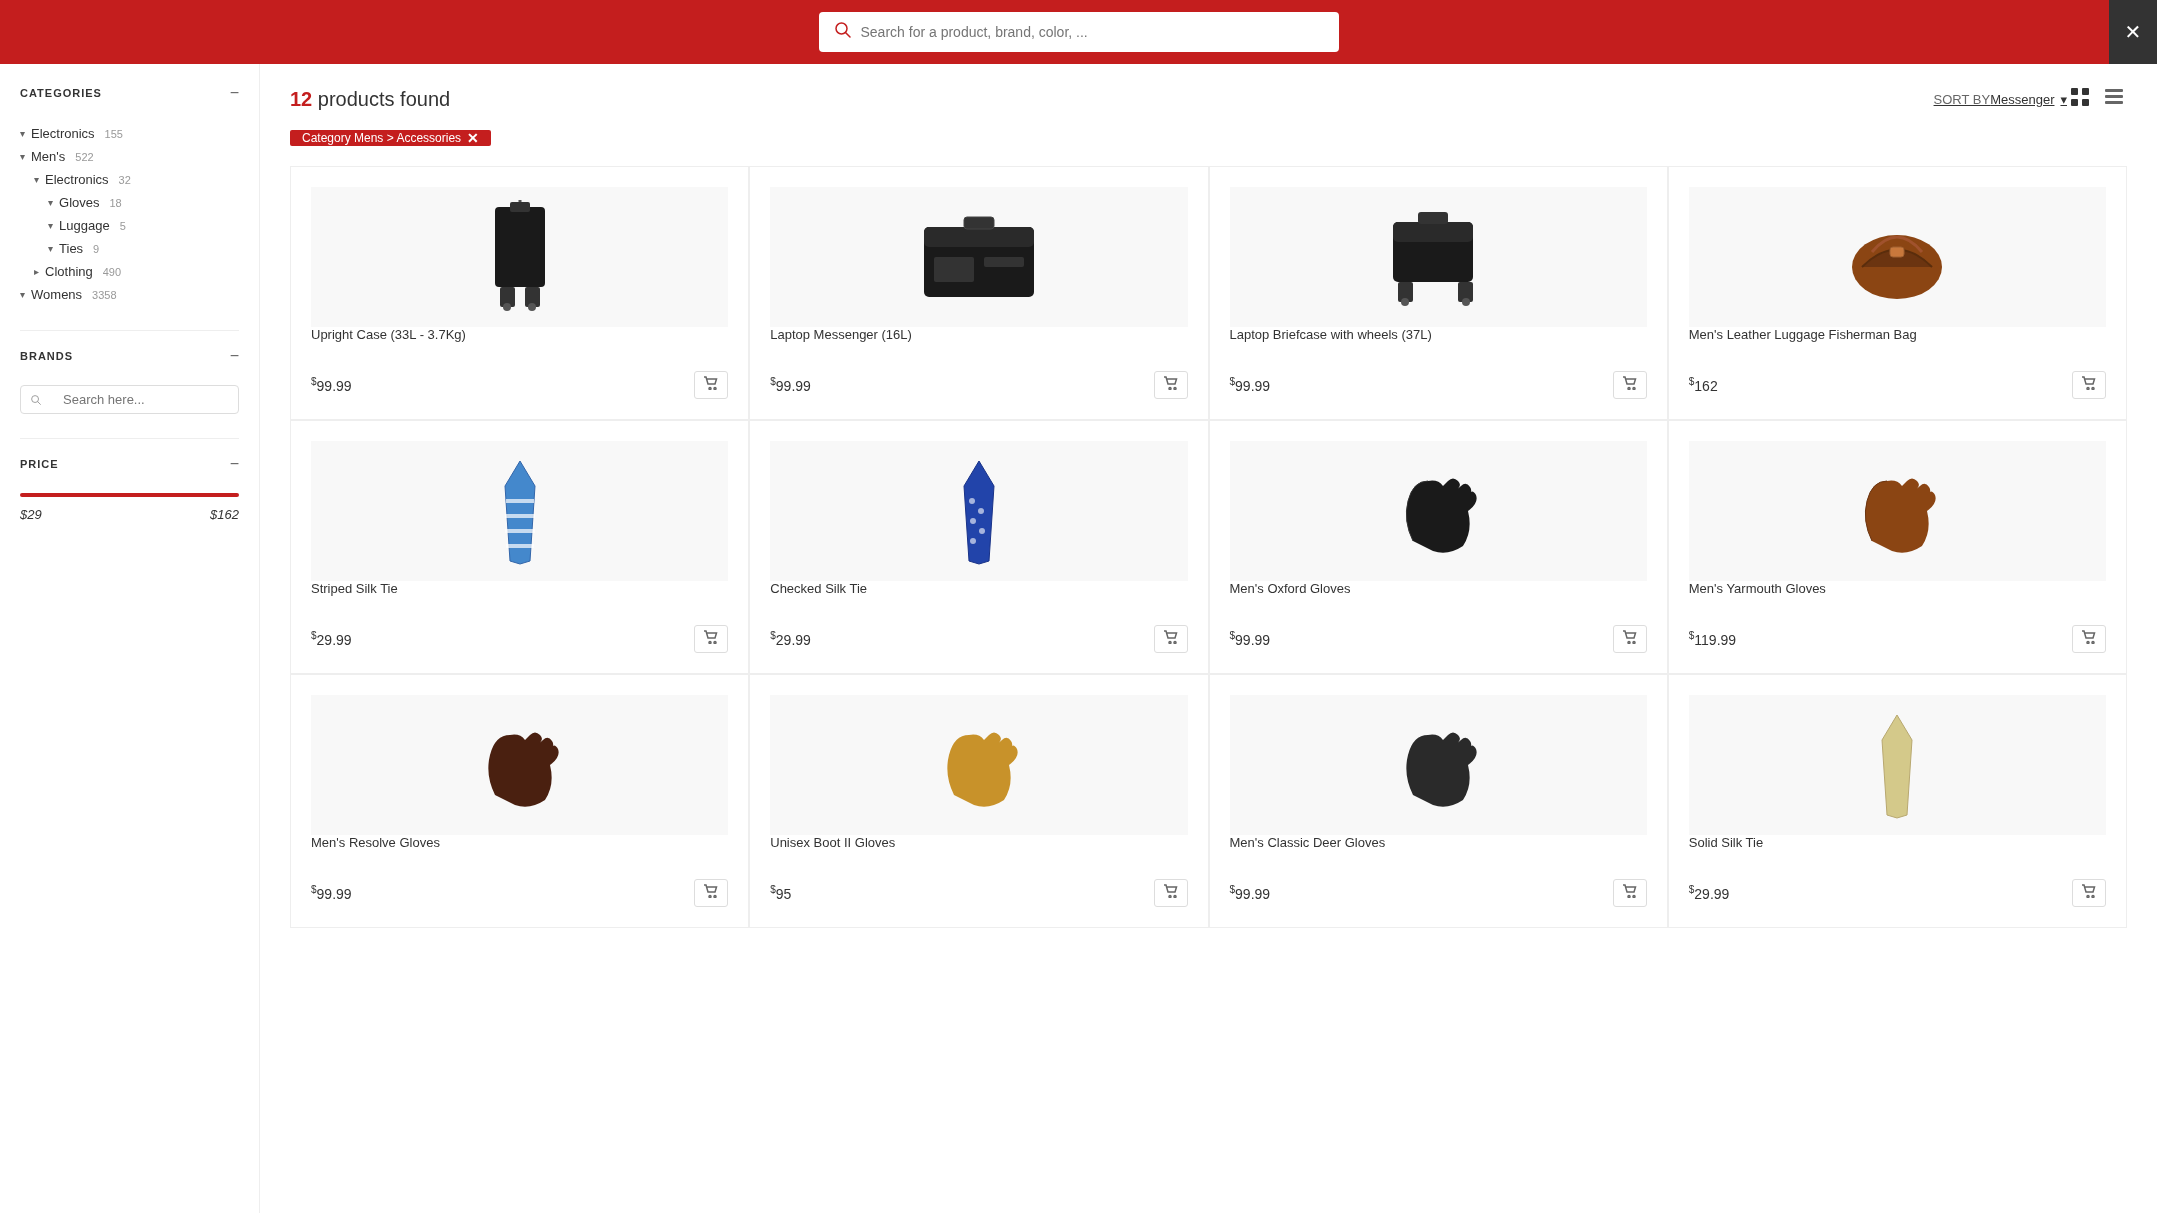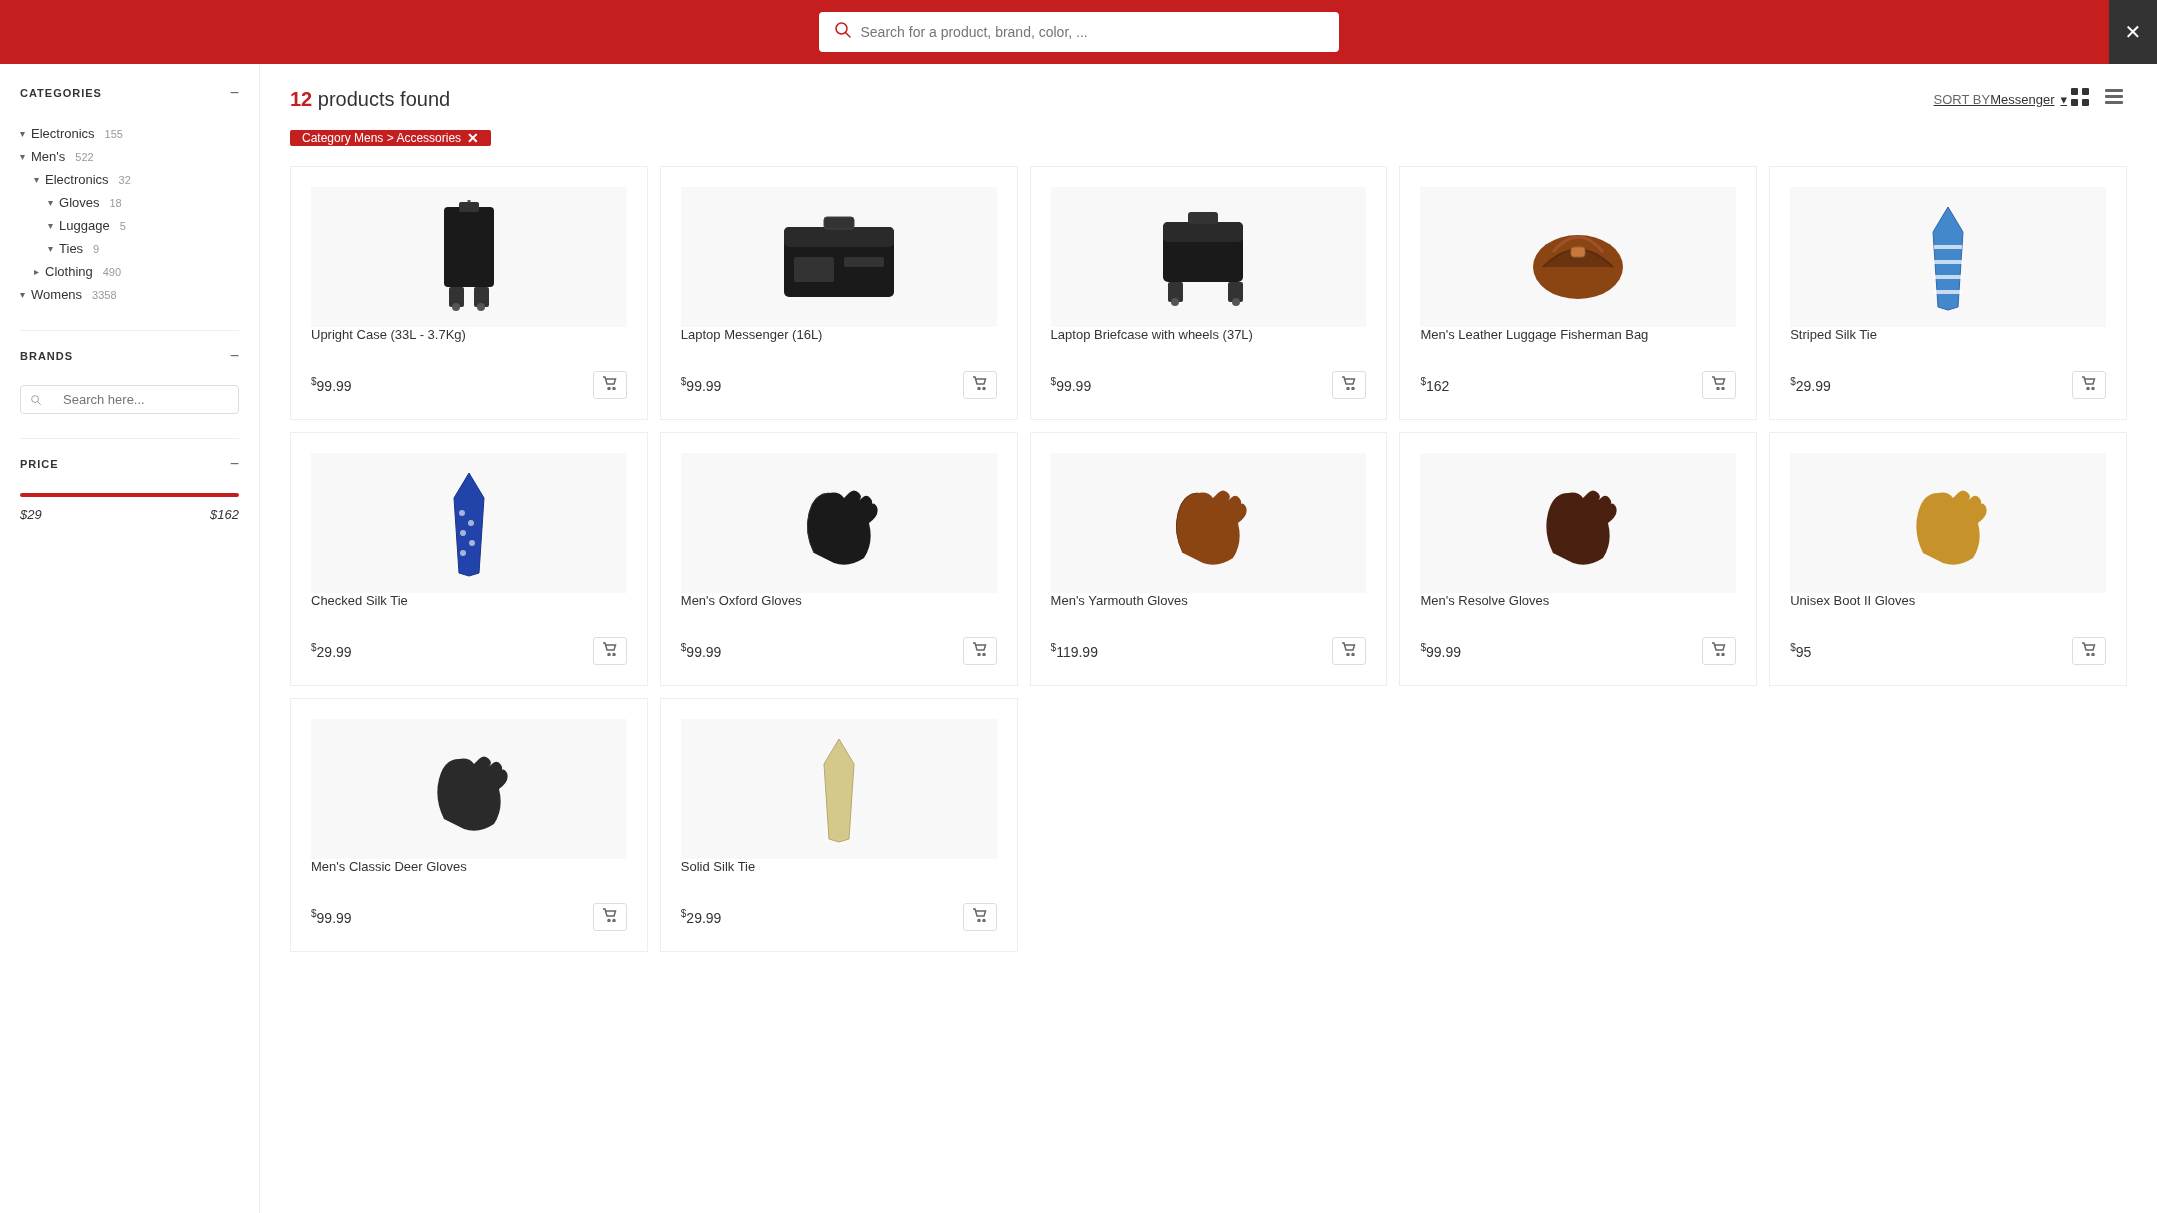--- a/index.html
+++ b/index.html
@@ -177,22 +177,22 @@
       padding: 0 12px;
       border-radius: 2px;
       font-size: 12px;
       cursor: pointer;
     }
     .filter-tag-close { font-size: 14px; font-weight: bold; }
 
     
     .product-grid {
       display: grid;
-      grid-template-columns: repeat(5, 1fr);
-      gap: 12px;
+      grid-template-columns: repeat(4, 1fr);
+      gap: 0;
     }
     .product-card {
       border: 1px solid #eee;
       padding: 20px;
       background: white;
       cursor: pointer;
       transition: box-shadow 0.2s;
       position: relative;
     }
     

